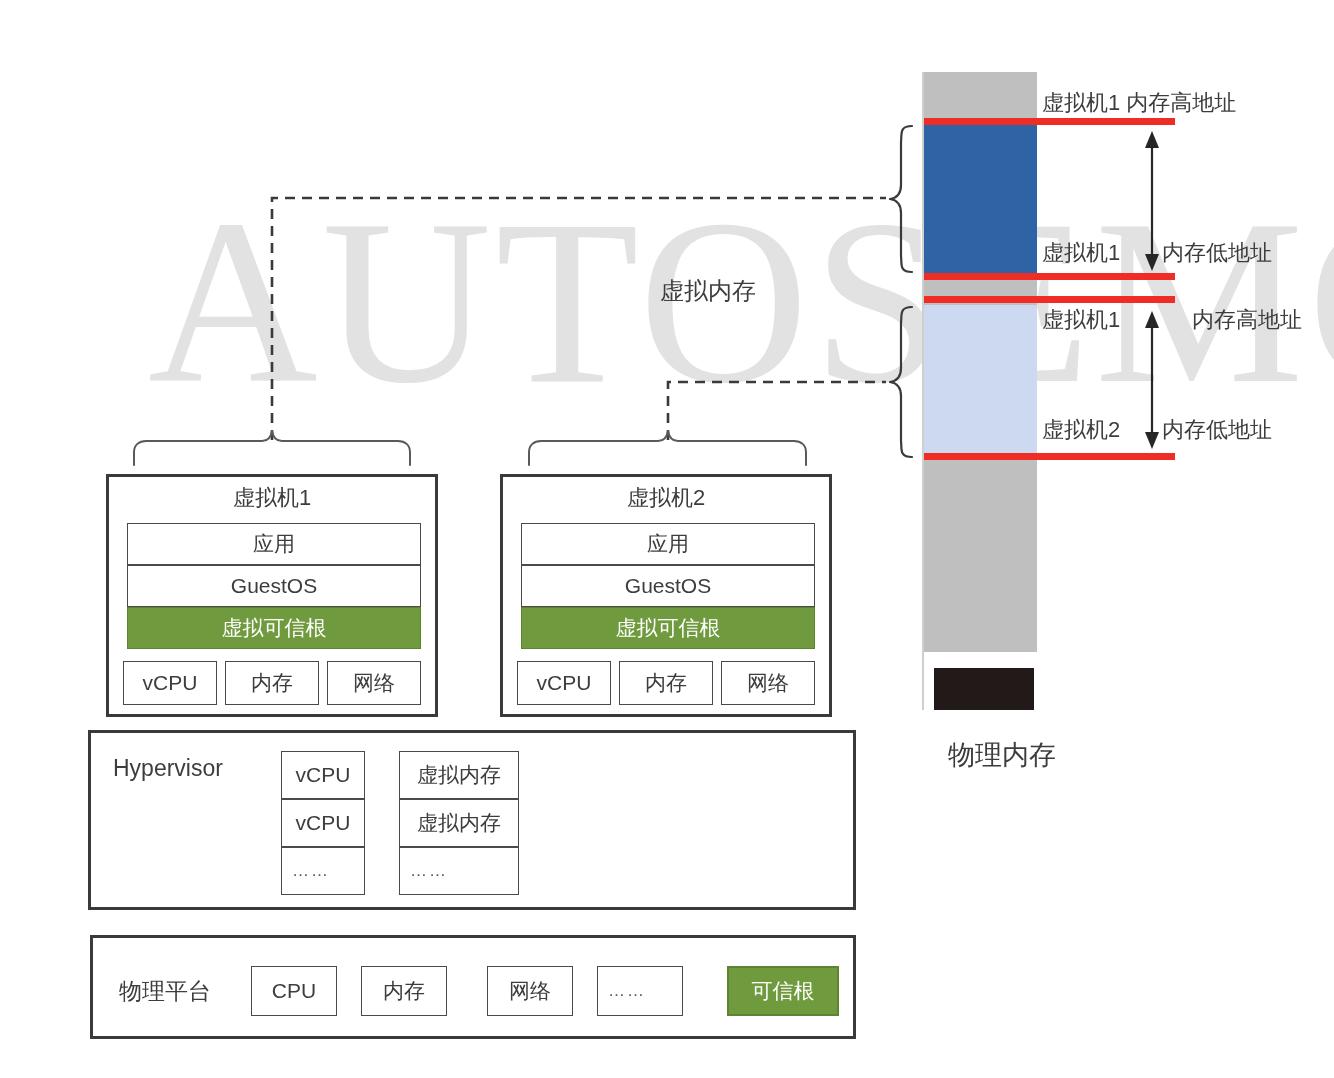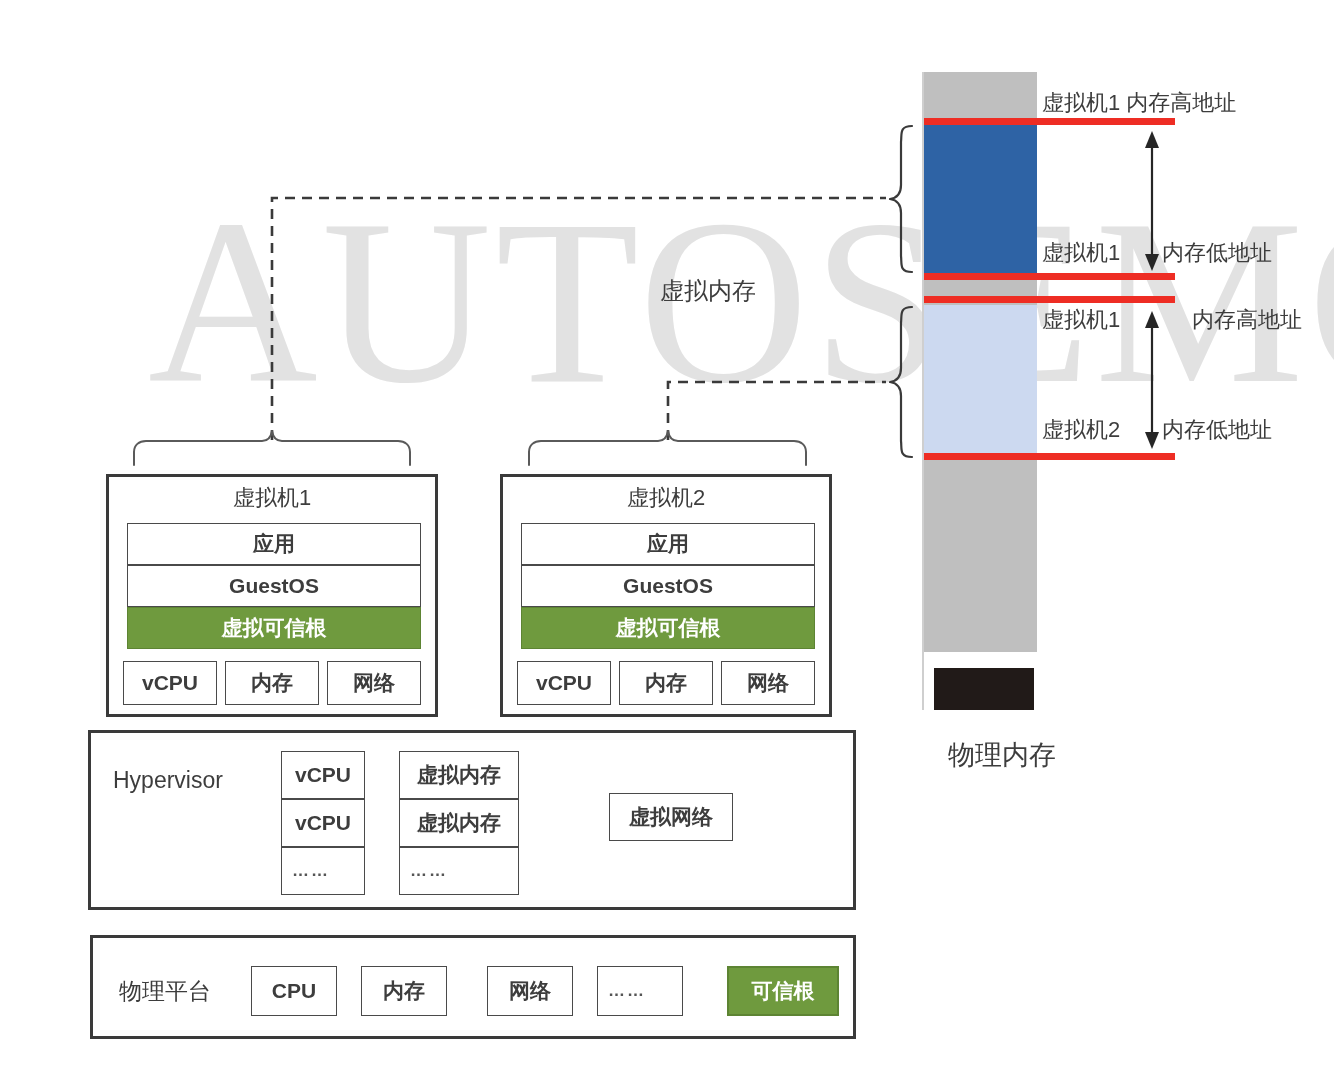--- a/index.html
+++ b/index.html
@@ -15,21 +15,21 @@
     left:148px; top:185px; width:1020px;
     font-family:"Liberation Serif","DejaVu Serif",serif;
     font-size:235px; line-height:235px; letter-spacing:4px;
     color:#e2e2e2; white-space:nowrap; user-select:none;
     z-index:0;
   }
 
   
   .box{
     box-sizing:border-box;background:#ffffff;border:2px solid #3f3f3f;
-    display:flex;align-items:center;justify-content:center;text-align:center;font-weight:bold;
+    display:flex;align-items:center;justify-content:center;text-align:center;
   }
   .thin{border-width:1.6px;border-color:#4a4a4a;}
   .green{background:#6f9a3e;border-color:#5d8433;color:#ffffff;}
   .lbl{font-size:21px;color:#3d3d3d;}
   .lbl-s{font-size:19px;}
   .dots{letter-spacing:2px;font-size:17px;color:#555;}
 
   
   .vm{border:3px solid #3a3a3a;background:#fff;box-sizing:border-box;}
   .vm-title{
@@ -164,21 +164,21 @@
   </div>
   <div class="abs box thin" style="left:116px;top:184px;width:94px;height:44px;">
     <span class="lbl">内存</span>
   </div>
   <div class="abs box thin" style="left:218px;top:184px;width:94px;height:44px;">
     <span class="lbl">网络</span>
   </div>
 </div>
 
 <div class="abs vm" style="left:88px;top:730px;width:768px;height:180px;">
-  <div class="abs" style="left:22px;top:22px;font-size:23px;color:#3d3d3d;margin-top:12px;">Hypervisor</div>
+  <div class="abs" style="left:22px;top:22px;font-size:23px;color:#3d3d3d;">Hypervisor</div>
 
 
   <div class="abs box thin" style="left:190px;top:18px;width:84px;height:48px;">
     <span class="lbl">vCPU</span>
   </div>
   <div class="abs box thin" style="left:190px;top:66px;width:84px;height:48px;">
     <span class="lbl">vCPU</span>
   </div>
   <div class="abs box thin" style="left:190px;top:114px;width:84px;height:48px;justify-content:flex-start;padding-left:10px;">
     <span class="dots">……</span>
@@ -187,23 +187,20 @@
   <div class="abs box thin" style="left:308px;top:18px;width:120px;height:48px;">
     <span class="lbl">虚拟内存</span>
   </div>
   <div class="abs box thin" style="left:308px;top:66px;width:120px;height:48px;">
     <span class="lbl">虚拟内存</span>
   </div>
   <div class="abs box thin" style="left:308px;top:114px;width:120px;height:48px;justify-content:flex-start;padding-left:10px;">
     <span class="dots">……</span>
   </div>
 
-  <div class="abs box thin" style="left:518px;top:60px;width:124px;height:48px;">
-    <span class="lbl">虚拟网络</span>
-  </div>
 </div>
 
 <div class="abs vm" style="left:90px;top:935px;width:766px;height:104px;">
   <div class="abs" style="left:26px;top:38px;font-size:23px;color:#3d3d3d;">物理平台</div>
 
   <div class="abs box thin" style="left:158px;top:28px;width:86px;height:50px;">
     <span class="lbl">CPU</span>
   </div>
   <div class="abs box thin" style="left:268px;top:28px;width:86px;height:50px;">
     <span class="lbl">内存</span>

